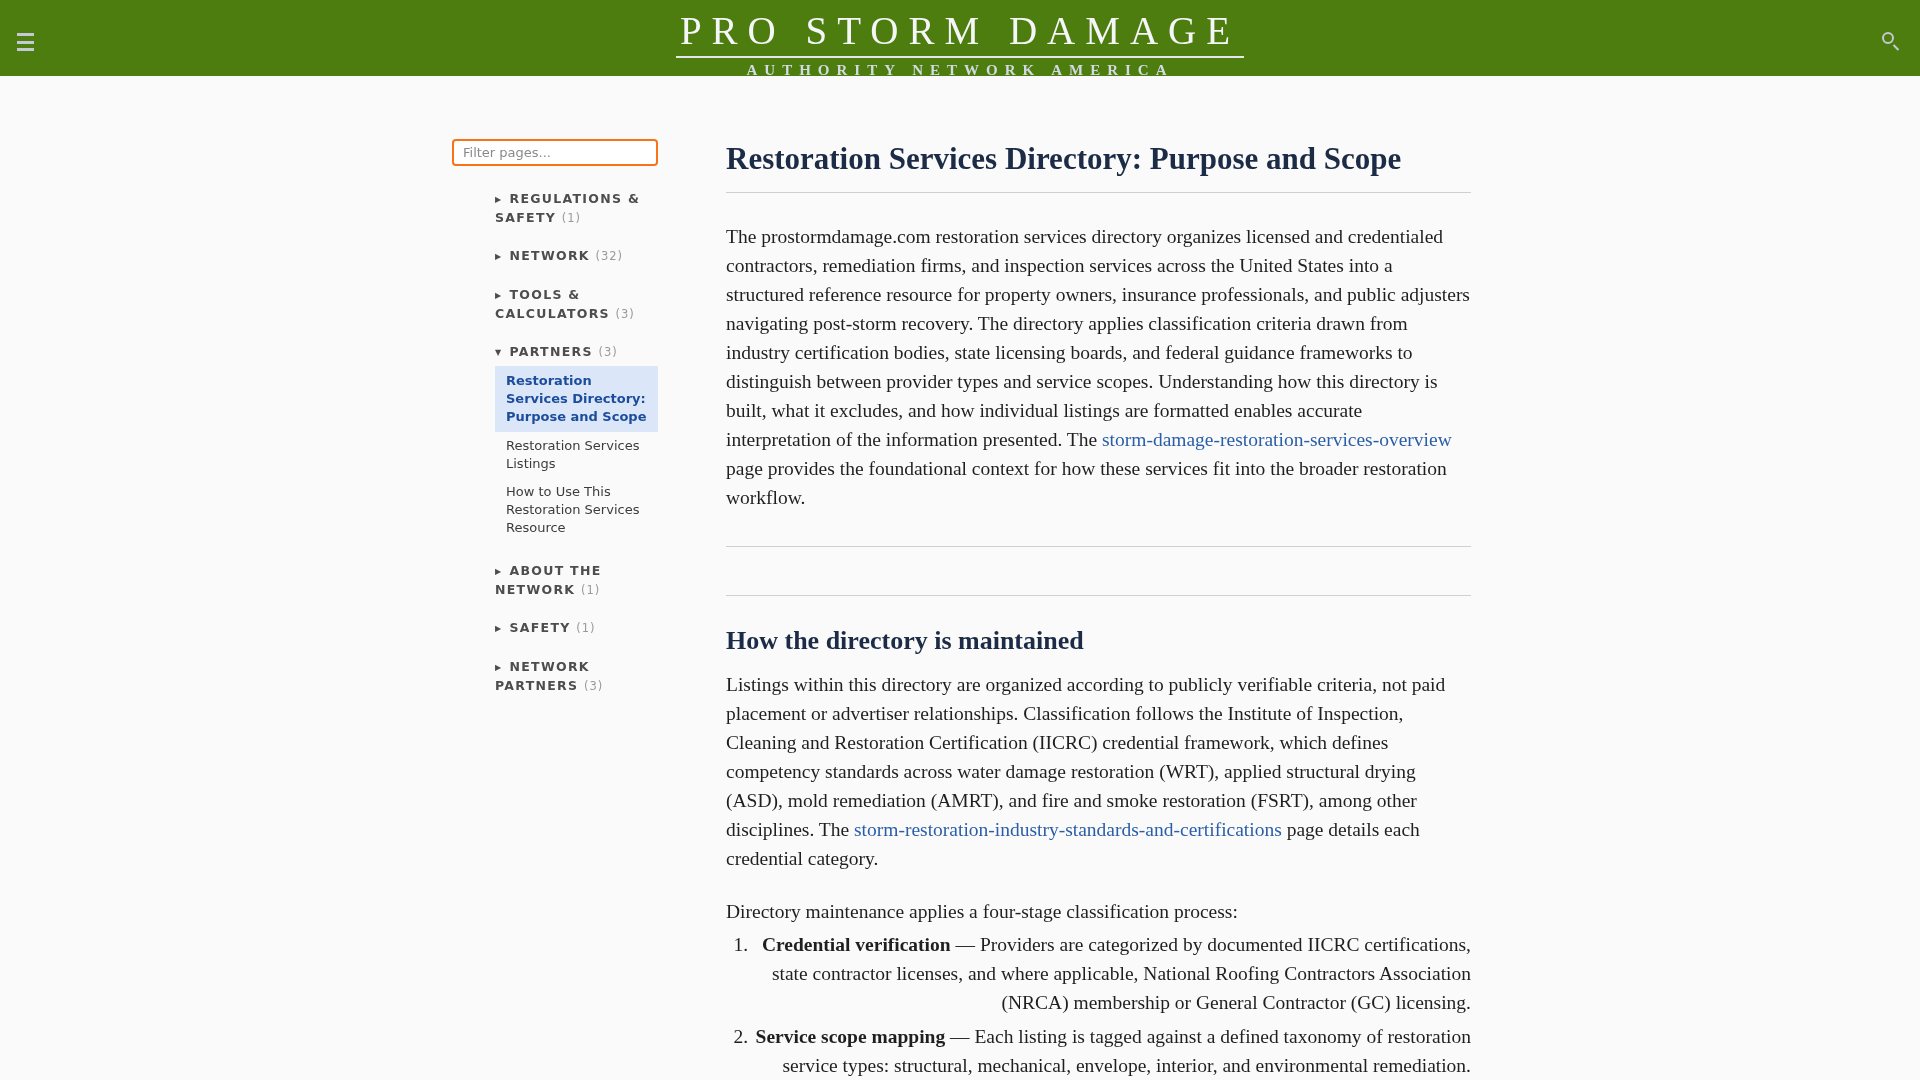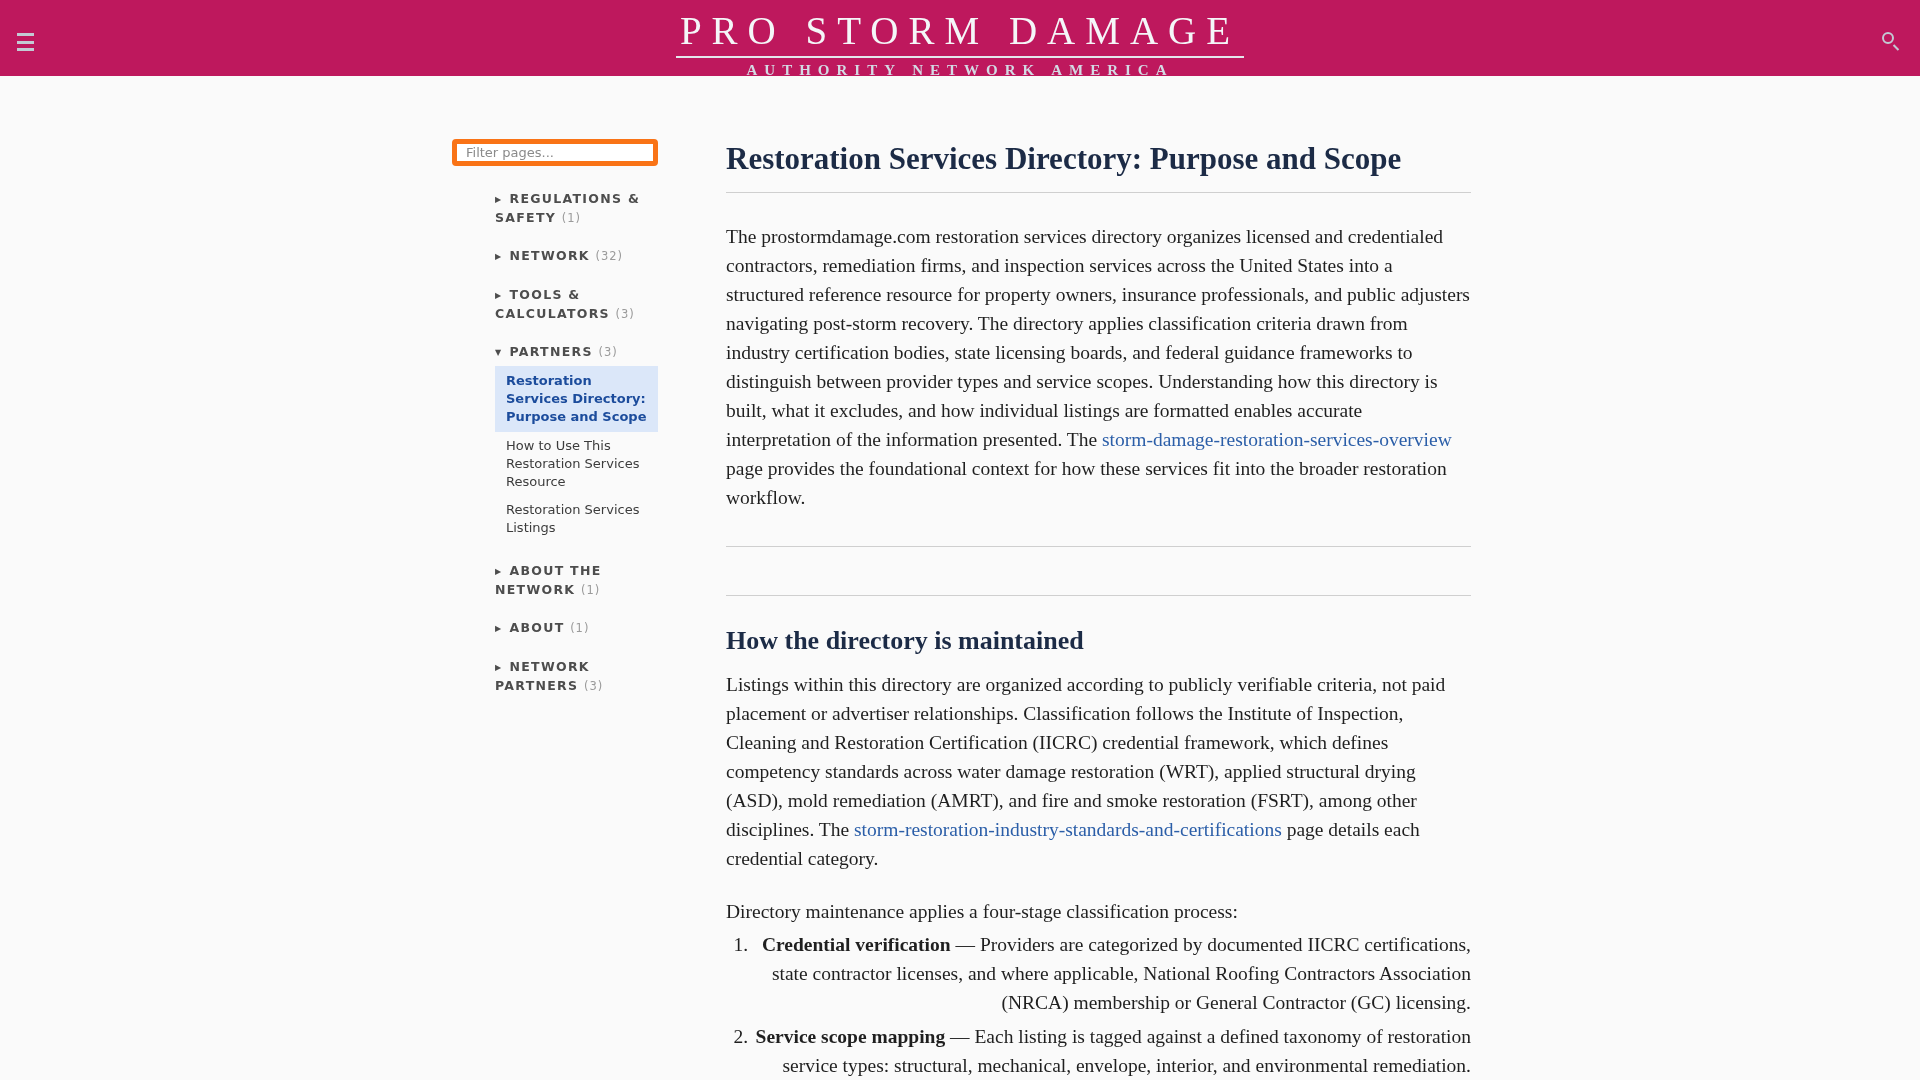--- a/index.html
+++ b/index.html
@@ -8,21 +8,21 @@
     position:relative;
     overflow:hidden;
     background:#fafafa;
     font-family:"Liberation Serif","DejaVu Serif",serif;
     color:#1f1f1f;
   }
 
   
   .site-header {
     position:absolute; top:0; left:0; width:1920px; height:76px;
-    background:#be185d;
+    background:#4d7c0f;
   }
   .hamburger {
     position:absolute; left:15px; top:31px; width:24px; height:22px;
     cursor:pointer; display:flex; flex-direction:column; justify-content:space-between;
     padding:2px 2px;
   }
   .hamburger .bar { width:17px; height:3px; background:#c3cad4; }
   .logo-block {
     position:absolute; top:10px; left:0; width:100%;
     text-align:center; color:#f4f6f8;
@@ -60,21 +60,21 @@
     left:11px; top:10px; transform:rotate(-45deg);
   }
 
   
   .sidebar {
     position:absolute; left:452px; top:139px; width:206px;
     font-family:"DejaVu Sans","Liberation Sans",sans-serif;
   }
   .filter-input {
     width:100%; height:27px;
-    border:5px solid #f97316; border-radius:4px;
+    border:2px solid #f97316; border-radius:4px;
     background:#ffffff;
     padding:0 9px;
     font-family:"DejaVu Sans","Liberation Sans",sans-serif;
     font-size:13px; color:#444;
     outline:none;
   }
   .filter-input::placeholder { color:#8a8a8a; }
   .nav-tree { margin-top:24px; }
   .nav-section { margin-bottom:20px; cursor:pointer;margin-left:43px; }
   .nav-section-header {
@@ -179,33 +179,33 @@
         <span class="nav-count">(3)</span>
       </div>
     </div>
 
     <div class="nav-section">
       <div class="nav-section-header"><span class="nav-arrow">▼</span><span>PARTNERS</span>
         <span class="nav-count">(3)</span>
       </div>
       <div class="nav-children">
         <div class="nav-item active">Restoration Services Directory: Purpose and Scope</div>
+        <div class="nav-item">Restoration Services Listings</div>
         <div class="nav-item">How to Use This Restoration Services Resource</div>
-        <div class="nav-item">Restoration Services Listings</div>
       </div>
     </div>
 
     <div class="nav-section">
       <div class="nav-section-header"><span class="nav-arrow">▶</span><span>ABOUT THE NETWORK</span>
         <span class="nav-count">(1)</span>
       </div>
     </div>
 
     <div class="nav-section">
-      <div class="nav-section-header"><span class="nav-arrow">▶</span><span>ABOUT</span>
+      <div class="nav-section-header"><span class="nav-arrow">▶</span><span>SAFETY</span>
         <span class="nav-count">(1)</span>
       </div>
     </div>
 
     <div class="nav-section">
       <div class="nav-section-header"><span class="nav-arrow">▶</span><span>NETWORK PARTNERS</span>
         <span class="nav-count">(3)</span>
       </div>
     </div>
 

